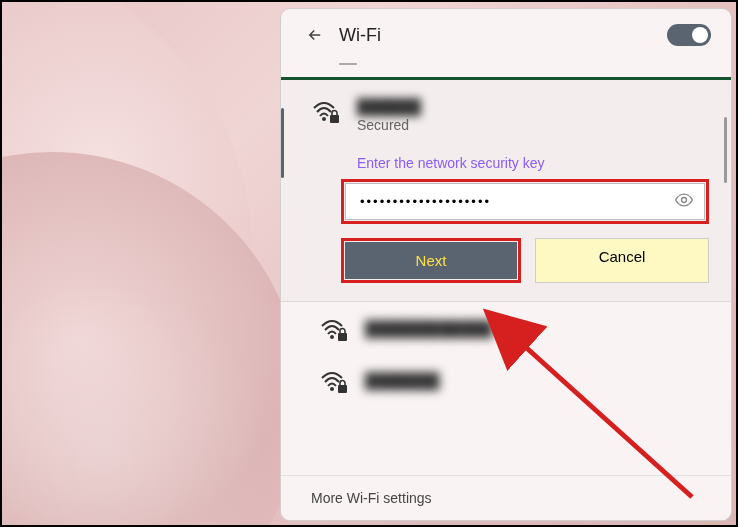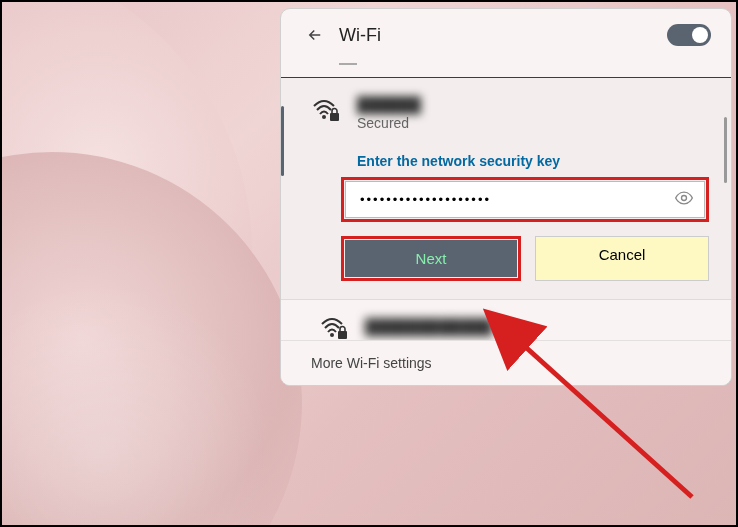--- a/index.html
+++ b/index.html
@@ -12,21 +12,21 @@
     }
     
     .swirl { position: absolute; border-radius: 50%; }
     .swirl1 { width: 600px; height: 600px; left: -350px; top: -50px; background: radial-gradient(circle at 70% 30%, #f5e0e0 0%, #e8c5c5 40%, transparent 70%); transform: rotate(15deg); }
     .swirl2 { width: 500px; height: 500px; left: -200px; top: 150px; background: radial-gradient(circle at 60% 40%, #f0d5d5 0%, #dcb5b5 50%, transparent 75%); transform: rotate(-20deg); }
     .swirl3 { width: 400px; height: 400px; left: -100px; top: 250px; background: radial-gradient(circle at 50% 50%, #ffffff40 0%, transparent 60%); }
 
     .panel {
       position: absolute;
       left: 278px; top: 6px;
-      width: 452px; height: 378px;
+      width: 452px; height: 513px;
       background: #f9f3f3;
       border: 1px solid #d0d0d0;
       border-radius: 10px;
       overflow: hidden;
     }
     .header {
       display: flex; align-items: center;
       padding: 12px 20px 8px 20px;
     }
     .back-btn {
@@ -47,31 +47,31 @@
     .toggle::after {
       content: ''; position: absolute;
       right: 3px; top: 3px;
       width: 16px; height: 16px;
       background: #fff; border-radius: 50%;
     }
     .tiny-line { margin-left: 58px; width: 18px; height: 2px; background: #aaa; margin-top: 6px; margin-bottom: 12px;}
 
     .expanded {
       background: #f3eded;
-      border-top: 1px solid #14532d;
+      border-top: 3px solid #14532d;
       border-bottom: 1px solid #e0dada;
       position: relative;
     }
     .selbar { position: absolute; left: 0; top: 28px; width: 3px; height: 70px; background: #5a6470; border-radius: 2px;}
     .net-head { display: flex; align-items: flex-start; padding: 18px 20px 8px 30px; }
     .wifi-icon { width: 28px; height: 24px; position: relative; flex-shrink: 0; }
     .net-info { margin-left: 18px; }
     .ssid { font-size: 15px; color: #333; filter: blur(4px); }
     .status { font-size: 14px; color: #666; margin-top: 2px; }
-    .prompt { font-size: 14px; color: #0369a1; margin: 14px 0 8px 76px; font-weight: bold; }
+    .prompt { font-size: 14px; color: #8b5cf6; margin: 14px 0 8px 76px; }
     .input-wrap {
       margin: 0 22px 0 60px;
       position: relative;
       border: 3px solid #d62020;
       padding: 1px;
     }
     .pw-input {
       width: 100%;
       padding: 10px 44px 10px 14px;
       border: 1px solid #bbb;
@@ -88,21 +88,21 @@
     }
     .btn-row { display: flex; gap: 14px; margin: 14px 22px 18px 60px; }
     .btn {
       flex: 1; padding: 9px 0;
       font-size: 15px; text-align: center;
       border: 1px solid #ccc;
       cursor: pointer;
       background: #fef9c3;
     }
     .btn-primary {
-      background: #5a6470; color: #86efac; border-color: #5a6470;
+      background: #5a6470; color: #fde047; border-color: #5a6470;
     }
     .next-highlight {
       border: 3px solid #d62020;
       padding: 1px;
     }
 
     .other-net {
       display: flex; align-items: center;
       padding: 14px 20px 14px 38px;
       cursor: pointer;

